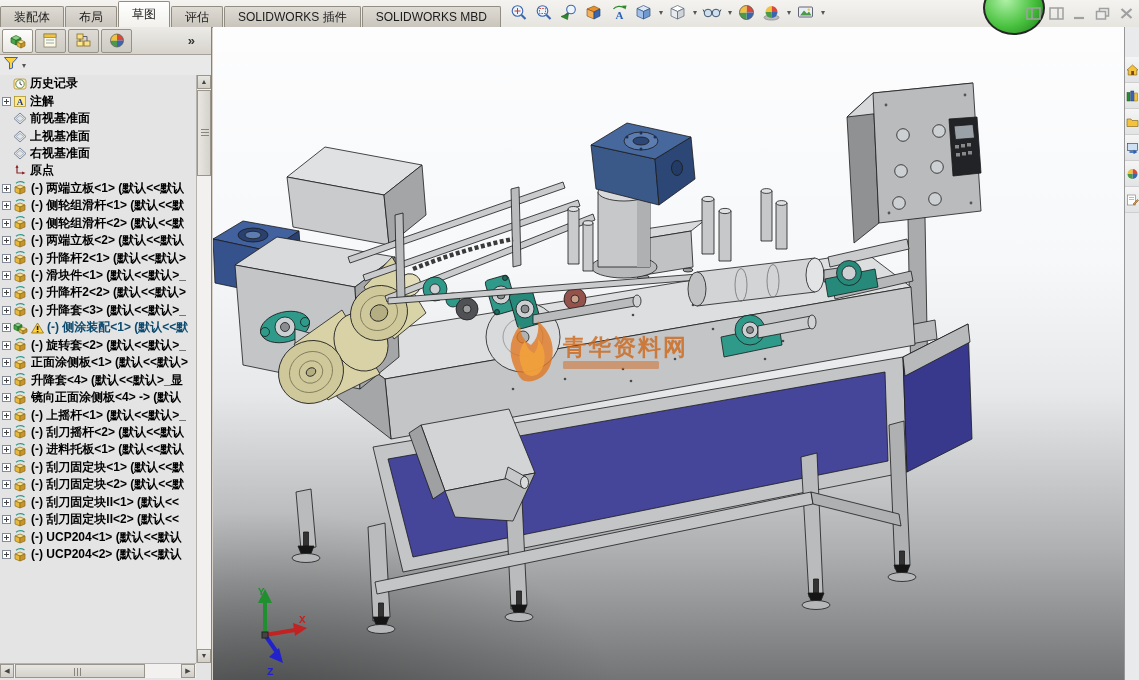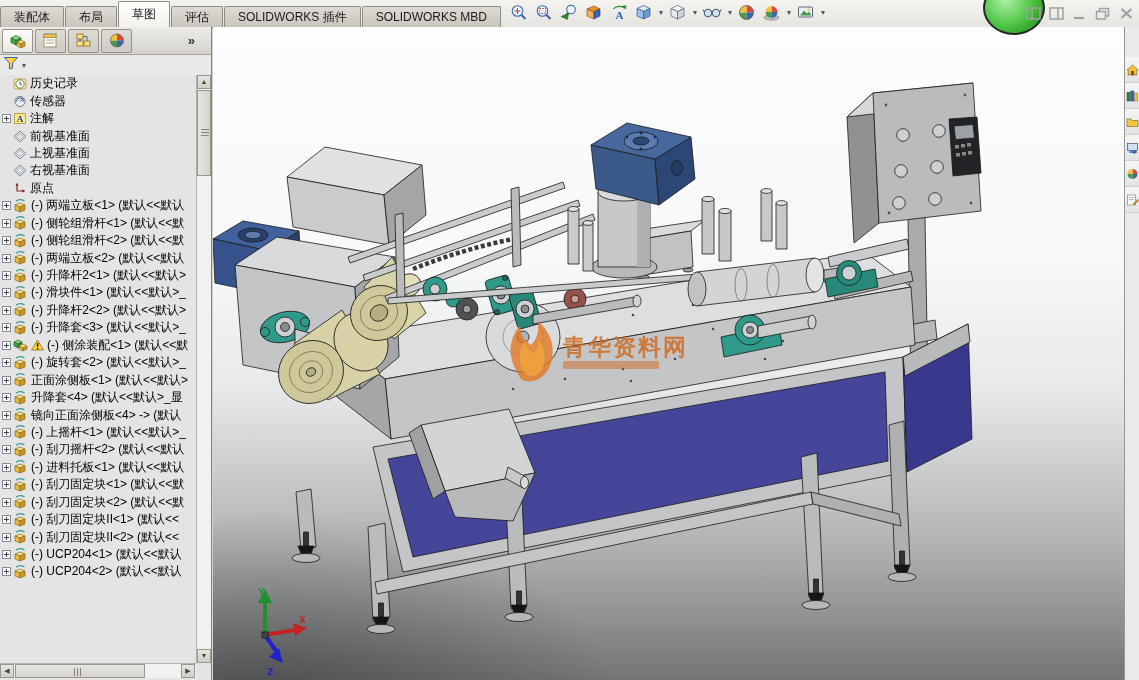--- a/index.html
+++ b/index.html
@@ -22,21 +22,21 @@
   .panel{position:absolute;left:0;top:27px;width:212px;bottom:0;background:#e4e4e4;border-right:1px solid #86827b;box-sizing:border-box;}
   .panel-tabs{height:27px;background:linear-gradient(#ecebe7,#d6d3cc);border-bottom:1px solid #a5a098;display:flex;align-items:center;padding-left:2px;gap:2px;}
   .ptab{width:29px;height:22px;display:flex;align-items:center;justify-content:center;border:1px solid #979288;background:linear-gradient(#fdfdfc,#eae8e3);border-radius:2px;}
   .ptab.inactive{background:linear-gradient(#dedbd4,#cecbc4);}
   .poverflow{margin-left:auto;margin-right:16px;font-size:13px;font-weight:bold;color:#333;}
   .filter-row{height:20px;border-bottom:1px solid #bdbab4;display:flex;align-items:center;padding-left:3px;gap:2px;background:#e9e9e9;}
   .tree{position:absolute;top:48px;left:0;right:15px;bottom:17px;overflow:hidden;background:#e4e4e4;}
   .trow{height:17.45px;display:flex;align-items:center;white-space:nowrap;font-size:12px;color:#000;padding-left:2px;}
   .texp{width:11px;flex:0 0 11px;display:flex;align-items:center;}
   .ticon{margin-right:3px;flex:0 0 auto;display:flex;align-items:center;}
-  .tlabel{overflow:hidden;letter-spacing:0;}
+  .tlabel{overflow:hidden;letter-spacing:0;font-weight:bold;}
   .vsb{position:absolute;right:0;top:48px;bottom:17px;width:15px;background:#f2f1ef;border-left:1px solid #b5b2ac;box-sizing:border-box;}
   .sbarr{position:absolute;left:0;width:14px;height:14px;background:linear-gradient(#e8e6e1,#d2cfc8);border:1px solid #9a958c;box-sizing:border-box;font-size:7px;line-height:12px;text-align:center;color:#444;}
   .vthumb{position:absolute;left:0;top:15px;width:14px;height:86px;background:linear-gradient(90deg,#e8e6e1,#d5d2cb);border:1px solid #9a958c;box-sizing:border-box;}
   .grip{position:absolute;left:3px;top:38px;width:8px;height:1px;background:#8a857c;box-shadow:0 3px 0 #8a857c,0 6px 0 #8a857c;}
   .hsb{position:absolute;left:0;bottom:2px;width:196px;height:15px;background:#f2f1ef;border-top:1px solid #b5b2ac;box-sizing:border-box;}
   .hthumb{position:absolute;left:15px;top:0;width:130px;height:14px;background:linear-gradient(#e8e6e1,#d5d2cb);border:1px solid #9a958c;box-sizing:border-box;}
   .hgrip{position:absolute;left:58px;top:3px;width:1px;height:8px;background:#8a857c;box-shadow:3px 0 0 #8a857c,6px 0 0 #8a857c;}
 
   
   .viewport{position:absolute;left:213px;top:27px;width:911px;bottom:0;
@@ -240,31 +240,20 @@
           <span class="ticon">
             <svg width="14" height="13">
               <rect x="1" y="2" width="12" height="10" rx="2" fill="#fbe9a8" stroke="#b08a2a" stroke-width=".7"></rect>
               <circle cx="7" cy="7" r="4.2" fill="#fff" stroke="#3a7a3a" stroke-width=".8"></circle>
               <path d="M7 4.5 V7 L9 8" stroke="#333" stroke-width=".9" fill="none"></path>
             </svg>
           </span>
           <span class="tlabel">历史记录</span>
         </div>
         <div class="trow">
-          <span class="texp"></span>
-          <span class="ticon">
-            <svg width="14" height="13">
-              <circle cx="7" cy="6.5" r="5" fill="#e8eef5" stroke="#556" stroke-width=".8"></circle>
-              <path d="M3.5 6.5 a3.5 3.5 0 0 1 7 0" fill="none" stroke="#2a62b8" stroke-width="1.1"></path>
-              <path d="M7 6.5 L9.5 4.5" stroke="#c22" stroke-width="1"></path>
-            </svg>
-          </span>
-          <span class="tlabel">传感器</span>
-        </div>
-        <div class="trow">
           <span class="texp">
             <svg width="9" height="9">
               <rect x="0.5" y="0.5" width="8" height="8" fill="#fff" stroke="#848b98"></rect>
               <path d="M2 4.5 H7 M4.5 2 V7" stroke="#444" stroke-width="1"></path>
             </svg>
           </span>
           <span class="ticon">
             <svg width="14" height="13">
               <rect x="1.5" y="1.5" width="11" height="10" fill="#ffe98a" stroke="#b0962d" stroke-width=".8"></rect>
               <text x="7" y="10" font-size="9" font-weight="bold" text-anchor="middle" fill="#1a3f8f" font-family="Liberation Serif,serif">A</text>
@@ -466,21 +455,21 @@
               <polygon points="10,10 14,8 14,11 10,13" fill="#c9952a" stroke="#8a6d1f" stroke-width=".7"></polygon>
             </svg>
           </span>
           <span class="ticon">
             <svg width="13" height="12">
               <polygon points="6.5,1 12.5,11 0.5,11" fill="#ffd23a" stroke="#8a6d1f" stroke-width=".8"></polygon>
               <rect x="5.8" y="4" width="1.6" height="4" fill="#222"></rect>
               <rect x="5.8" y="9" width="1.6" height="1.4" fill="#222"></rect>
             </svg>
           </span>
-          <span class="tlabel" style="color: #000000;">(-) 侧涂装配&lt;1&gt; (默认&lt;&lt;默</span>
+          <span class="tlabel" style="color: #0c4a6e;">(-) 侧涂装配&lt;1&gt; (默认&lt;&lt;默</span>
         </div>
         <div class="trow">
           <span class="texp">
             <svg width="9" height="9">
               <rect x="0.5" y="0.5" width="8" height="8" fill="#fff" stroke="#848b98"></rect>
               <path d="M2 4.5 H7 M4.5 2 V7" stroke="#444" stroke-width="1"></path>
             </svg>
           </span>
           <span class="ticon">
             <svg width="15" height="14">

